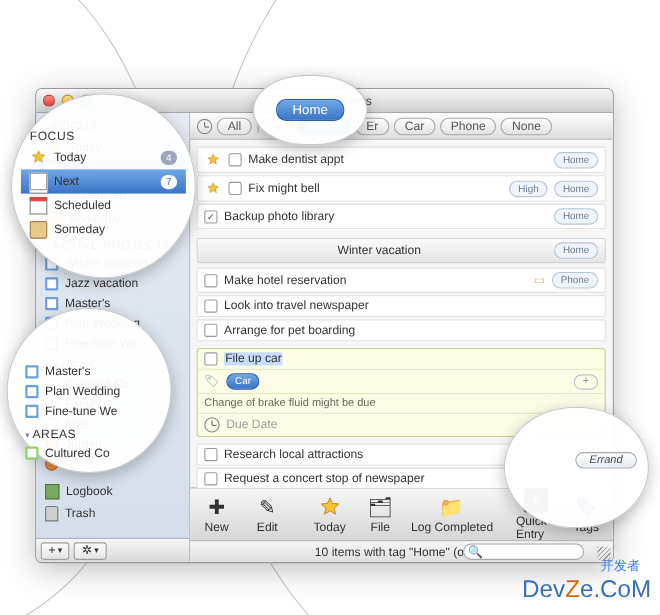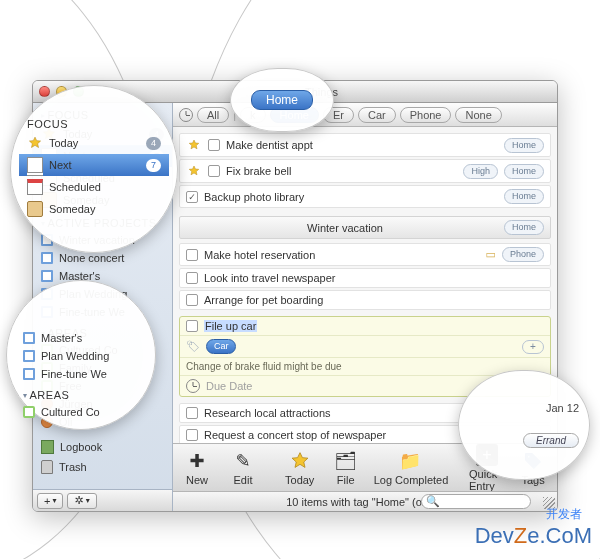--- a/index.html
+++ b/index.html
@@ -131,21 +131,21 @@
       <div class="sec-head">
             <span class="tri">▾</span>
             <span>ACTIVE PROJECTS</span>
           </div>
       <div class="nav-item">
             <span class="ico proj"></span>
             <span>Winter vacation</span>
           </div>
       <div class="nav-item">
             <span class="ico proj"></span>
-            <span>None concert</span>
+            <span>Jazz vacation</span>
           </div>
       <div class="nav-item">
             <span class="ico proj"></span>
             <span>Master's</span>
           </div>
       <div class="nav-item">
             <span class="ico proj"></span>
             <span>Plan Wedding</span>
           </div>
       <div class="nav-item">
@@ -225,21 +225,21 @@
               <span class="txt">Make dentist appt</span>
               <span class="tag">Home</span>
             </div>
         <div class="row">
               <span class="ico star">
                 <svg width="12" height="12" viewBox="0 0 24 24">
                   <path fill="#f4c430" stroke="#b58a1e" d="M12 2l2.9 6 6.6.6-5 4.6 1.5 6.5L12 16l-6 3.7 1.5-6.5-5-4.6 6.6-.6z"></path>
                 </svg>
               </span>
               <span class="ck"></span>
-              <span class="txt">Fix brake bell</span>
+              <span class="txt">Fix might bell</span>
               <span class="tag">High</span>
               <span class="tag">Home</span>
             </div>
         <div class="row done">
               <span class="ck">✓</span>
               <span class="txt">Backup photo library</span>
               <span class="tag">Home</span>
             </div>
 
         <div class="grouphead">
@@ -399,23 +399,20 @@
           <span>AREAS</span>
         </div>
     <div class="nav-item">
           <span class="ico area"></span>
           <span>Cultured Co</span>
         </div>
   </div>
 </div>
 
 <div class="lens" style="right:10px;top:370px;width:132px;height:110px;border-radius:48%/50%;padding-top:26px;">
-  <div class="dl-line">
-        <span class="date">Jan 12</span>
-      </div>
   <div style="height:10px"></div>
   <div class="dl-line">
         <span class="errand">Errand</span>
       </div>
 </div>
 
 <div class="wm1">开发者</div>
 <div class="wm2"><span class="a">Dev</span><span class="b">Z</span><span class="c">e.CoM</span></div>
 
 </div>

